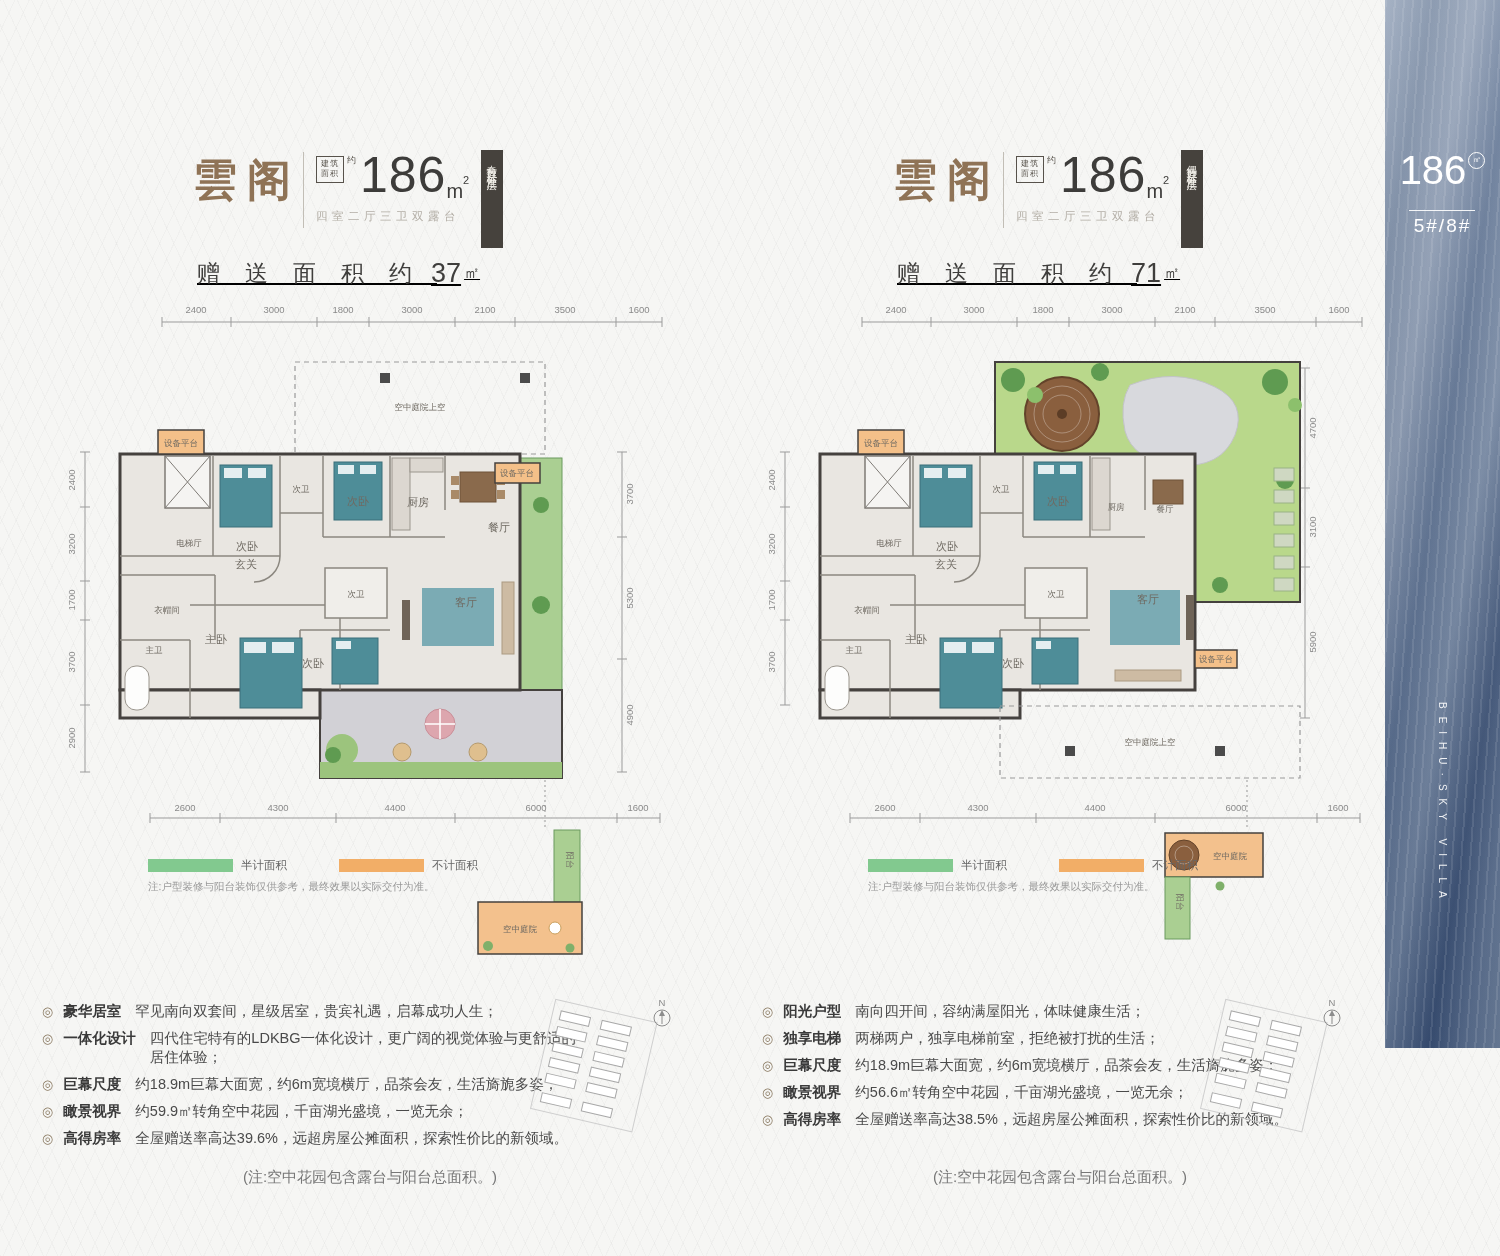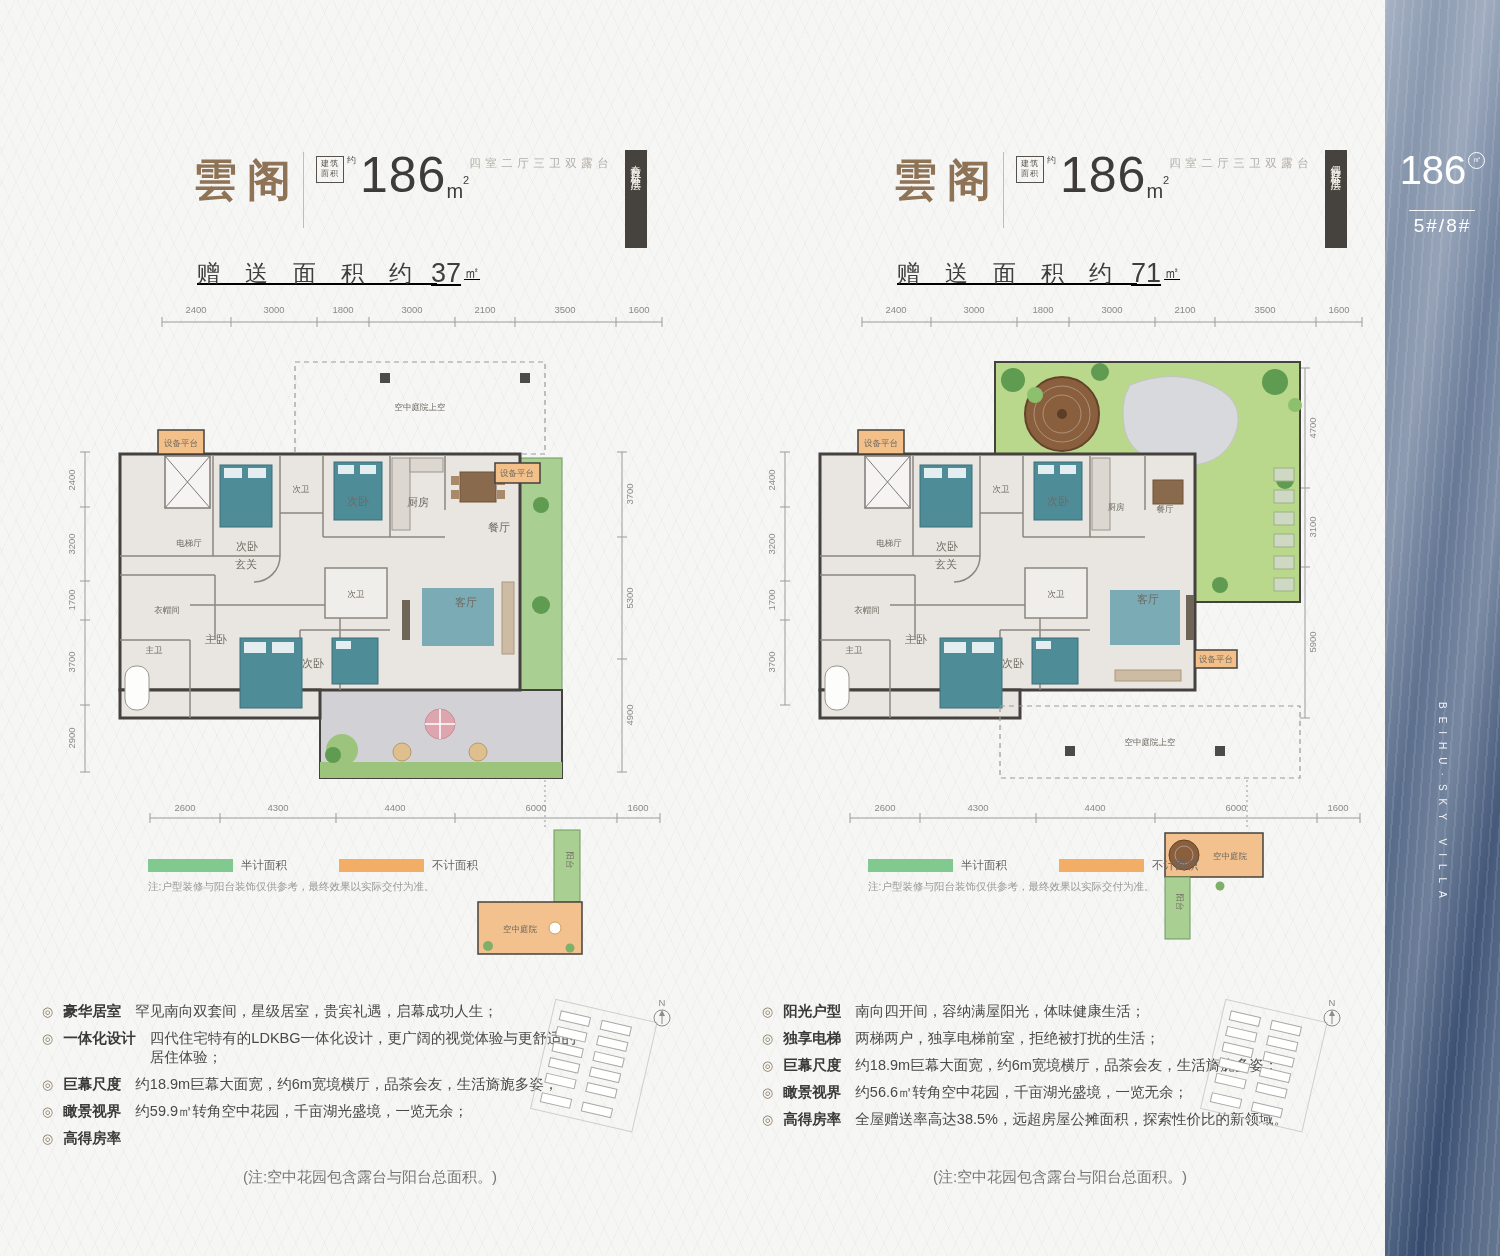--- a/index.html
+++ b/index.html
@@ -9,21 +9,21 @@
     background:
       repeating-linear-gradient(115deg, rgba(160,160,160,.07) 0 1px, transparent 1px 13px),
       repeating-linear-gradient(65deg, rgba(160,160,160,.07) 0 1px, transparent 1px 13px);
   }
   
   .hdr{position:absolute;width:300px;}
   .hdr-row{display:flex;align-items:flex-start;}
   .h-title{font-family:"DejaVu Serif","Liberation Serif",serif;font-size:44px;font-weight:600;
            color:#8f7356;letter-spacing:10px;line-height:1.55;white-space:nowrap;}
   .h-div{width:1px;height:76px;background:#c2beb6;margin:6px 12px 0 2px;flex:none;}
-  .h-mid{display:flex;margin-top:4px;}
+  .h-mid{display:flex;flex-direction:column;margin-top:4px;}
   .h-arow{display:flex;align-items:flex-start;}
   .h-box{border:1px solid #57524b;color:#57524b;font-size:8px;line-height:1.3;width:22px;
          text-align:center;padding:2px 2px;letter-spacing:1px;margin-top:6px;}
   .h-approx{font-size:9px;color:#57524b;margin:4px 4px 0 3px;}
   .h-num{font-size:50px;color:#3d3c3a;font-weight:500;line-height:1;letter-spacing:1px;}
   .h-unit{font-size:20px;color:#3d3c3a;margin-top:24px;font-weight:500;}
   .h-sup{font-size:11px;color:#3d3c3a;vertical-align:14px;}
   .h-sub{font-size:11.5px;letter-spacing:4.5px;color:#b3aea6;margin-top:6px;white-space:nowrap;}
   .h-badge{writing-mode:vertical-rl;font-size:10.5px;letter-spacing:3px;background:#46423d;
            color:#f5f2ec;padding:7px 4px;margin-left:12px;margin-top:4px;height:84px;flex:none;}
@@ -46,21 +46,21 @@
   .sw.g{background:#82c98f;}
   .sw.o{background:#f2ae67;}
   .lg-lab{font-size:11.5px;color:#666;margin-right:52px;white-space:nowrap;}
   .lg-note{font-size:10.5px;color:#999;margin-top:7px;white-space:nowrap;}
   .feats{position:absolute;width:545px;}
   .feat{display:flex;align-items:baseline;margin-bottom:8px;font-size:14.5px;color:#4a4a4a;line-height:19px;}
   .f-ico{color:#8b7b63;font-size:13px;margin-right:10px;flex:none;}
   .f-t{font-weight:bold;color:#3a3a3a;margin-right:14px;white-space:nowrap;flex:none;}
   .footnote{position:absolute;font-size:15px;color:#777;text-align:center;width:320px;}
   
-  .sidebar{position:absolute;left:1385px;top:0;width:115px;height:1256px;color:#fff;
+  .sidebar{position:absolute;left:1385px;top:0;width:115px;height:1048px;color:#fff;
     background:
       repeating-linear-gradient(94deg, rgba(255,255,255,.10) 0 2px, transparent 2px 9px),
       linear-gradient(to bottom, rgba(255,255,255,.18), rgba(15,35,70,.28)),
       linear-gradient(100deg,#93a2b8 0%,#7486a0 16%,#8d9cb3 30%,#5d7292 46%,#7e90aa 60%,#44597c 76%,#6d809d 88%,#8697ae 100%);
   }
   .sb-area{position:absolute;top:148px;left:0;width:100%;text-align:center;font-size:40px;font-weight:500;}
   .sb-sup{display:inline-block;font-size:8px;border:1px solid #fff;border-radius:50%;width:15px;height:15px;
           line-height:14px;vertical-align:22px;margin-left:2px;}
   .sb-hr{position:absolute;top:210px;left:24px;width:66px;border-top:1px solid rgba(255,255,255,.9);}
   .sb-bld{position:absolute;top:215px;left:0;width:100%;text-align:center;font-size:19px;letter-spacing:2px;}
@@ -455,20 +455,21 @@
         <span>约18.9m巨幕大面宽，约6m宽境横厅，品茶会友，生活旖旎多姿；</span>
       </div>
     <div class="feat">
         <span class="f-ico">◎</span>
         <span class="f-t">瞰景视界</span>
         <span>约59.9㎡转角空中花园，千亩湖光盛境，一览无余；</span>
       </div>
     <div class="feat">
         <span class="f-ico">◎</span>
         <span class="f-t">高得房率</span>
+        <span>全屋赠送率高达39.6%，远超房屋公摊面积，探索性价比的新领域。</span>
       </div>
   </div>
   <div class="feats" style="left:762px;top:1002px;">
     <div class="feat">
         <span class="f-ico">◎</span>
         <span class="f-t">阳光户型</span>
         <span>南向四开间，容纳满屋阳光，体味健康生活；</span>
       </div>
     <div class="feat">
         <span class="f-ico">◎</span>

